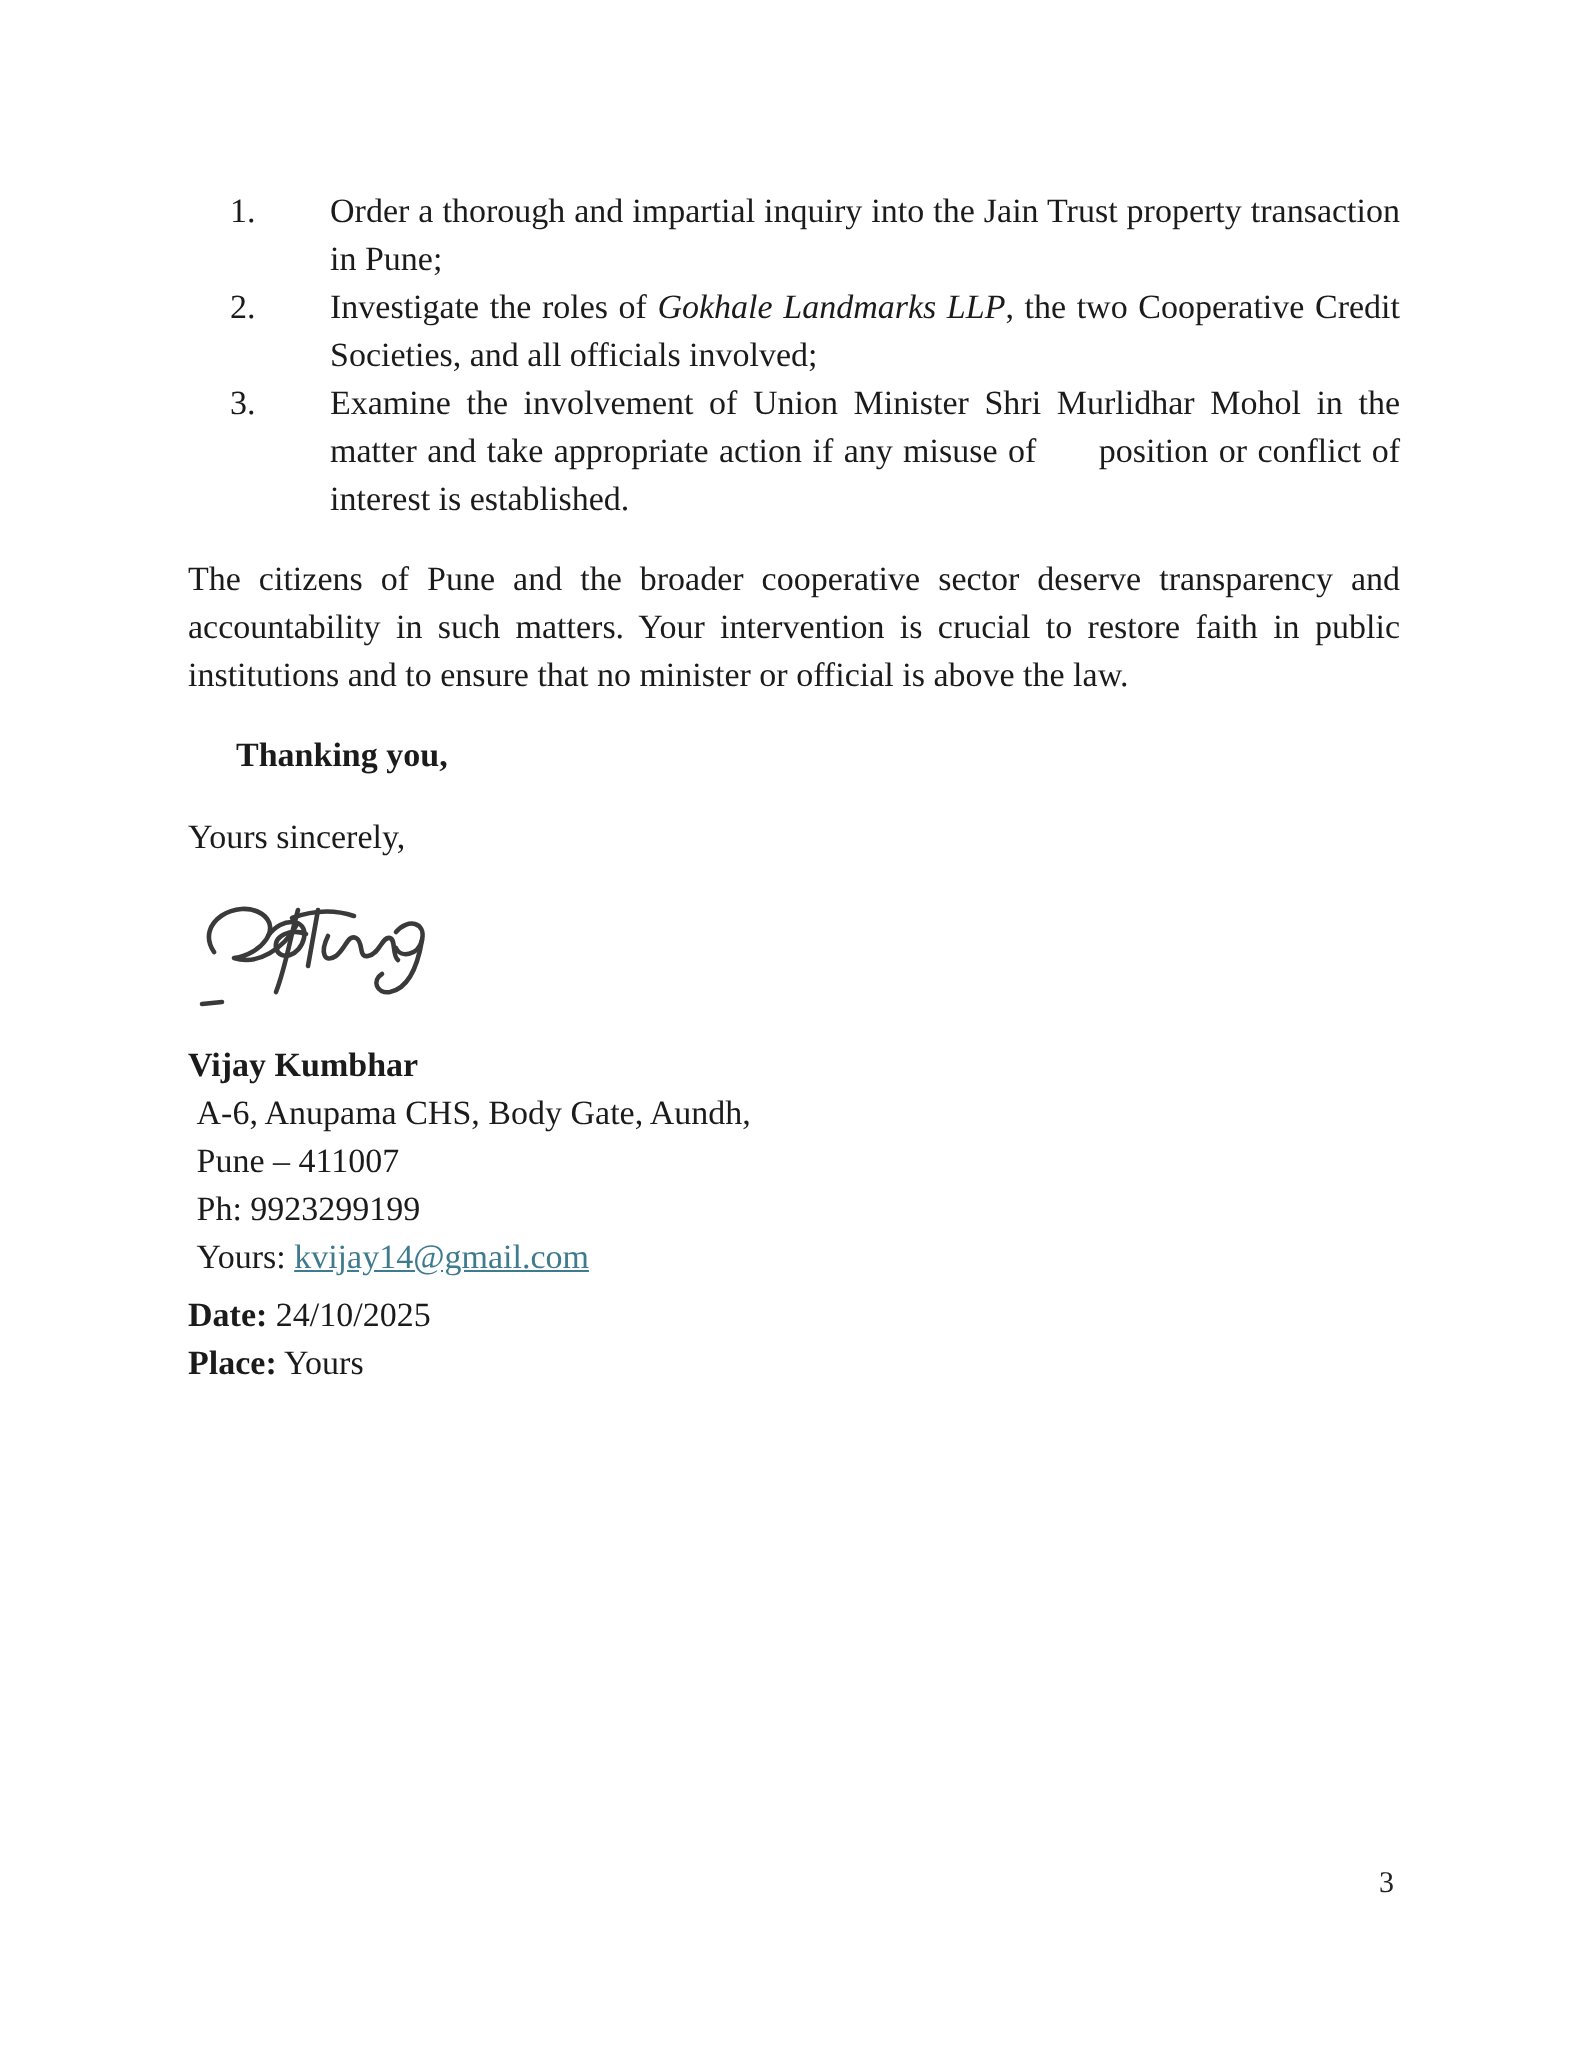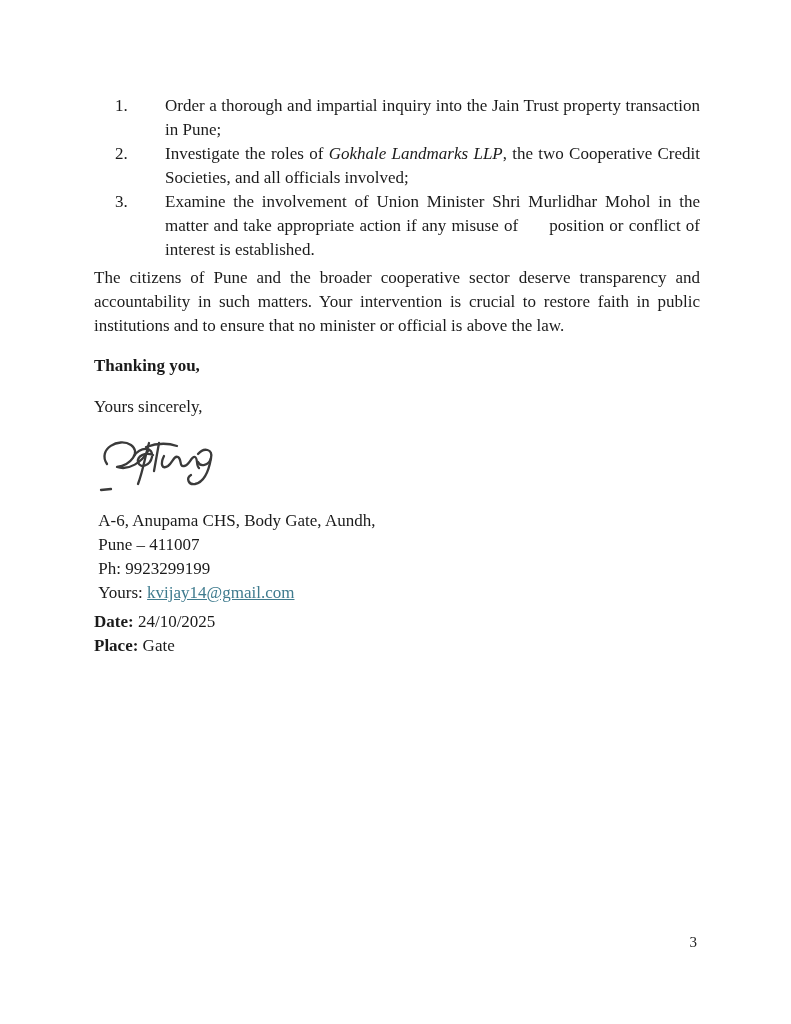--- a/index.html
+++ b/index.html
@@ -21,24 +21,24 @@
   .body-text { font-size: 17px; line-height: 24px; }
 
   
   .num-list { padding-left: 21px; }
   .num-item { display: flex; }
   .li-num { width: 25px; flex: 0 0 25px; }
   .li-text { flex: 1; text-align: justify; white-space: pre-wrap; margin-left: 25px; }
   .li-text i { font-style: italic; }
 
   .para {
-    margin-top: 4px;
+    margin-top: 16px;
     text-align: justify;
   }
-  .thanking { margin-top: 16px; font-weight: bold; }
+  .thanking { margin-top: 16px; font-weight: bold; margin-left: 24px; }
   .sincerely { margin-top: 17px; }
 
   .signature-wrap { margin-top: 14px; height: 64px; }
   .signature-wrap svg { display: block; }
 
   .signer { margin-top: 12px; }
   .signer-name { font-weight: bold; }
   .contact-line { white-space: pre-wrap; }
   a.email-link { color: #3f7b8e; text-decoration: underline; cursor: pointer; font-family: Liberation Serif, serif; }
 
@@ -88,26 +88,27 @@
         <path d="M52,14 C63,10 74,10 83,13"></path>
         <path d="M70,23 C66,31 68,37 74,33 C79,29 80,22 84,24 C88,26 85,34 90,33 C96,32 97,23 101,24 C104,25 102,33 105,35"></path>
         <path d="M104,21 C110,14 119,16 117,25 C115,33 106,34 104,29"></path>
         <path d="M117,25 C115,37 111,49 101,51 C94,52 92,45 97,42"></path>
         <path d="M7,57 L17,56"></path>
       </g>
     </svg>
   </div>
 
   <div class="signer body-text">
+    <div class="signer-name">Vijay Kumbhar</div>
     <div class="contact-line"> A-6, Anupama CHS, Body Gate, Aundh,</div>
     <div class="contact-line"> Pune – 411007</div>
     <div class="contact-line"> Ph: 9923299199</div>
     <div class="contact-line"><span> Yours: </span><a class="email-link">kvijay14@gmail.com</a></div>
   </div>
 
   <div class="meta body-text">
     <div class="meta-line"><b>Date:</b><span> 24/10/2025</span></div>
-    <div class="meta-line"><b>Place:</b><span> Gate</span></div>
+    <div class="meta-line"><b>Place:</b><span> Yours</span></div>
   </div>
 
   <div class="page-number">3</div>
 
 </div>
 
 </body></html>

